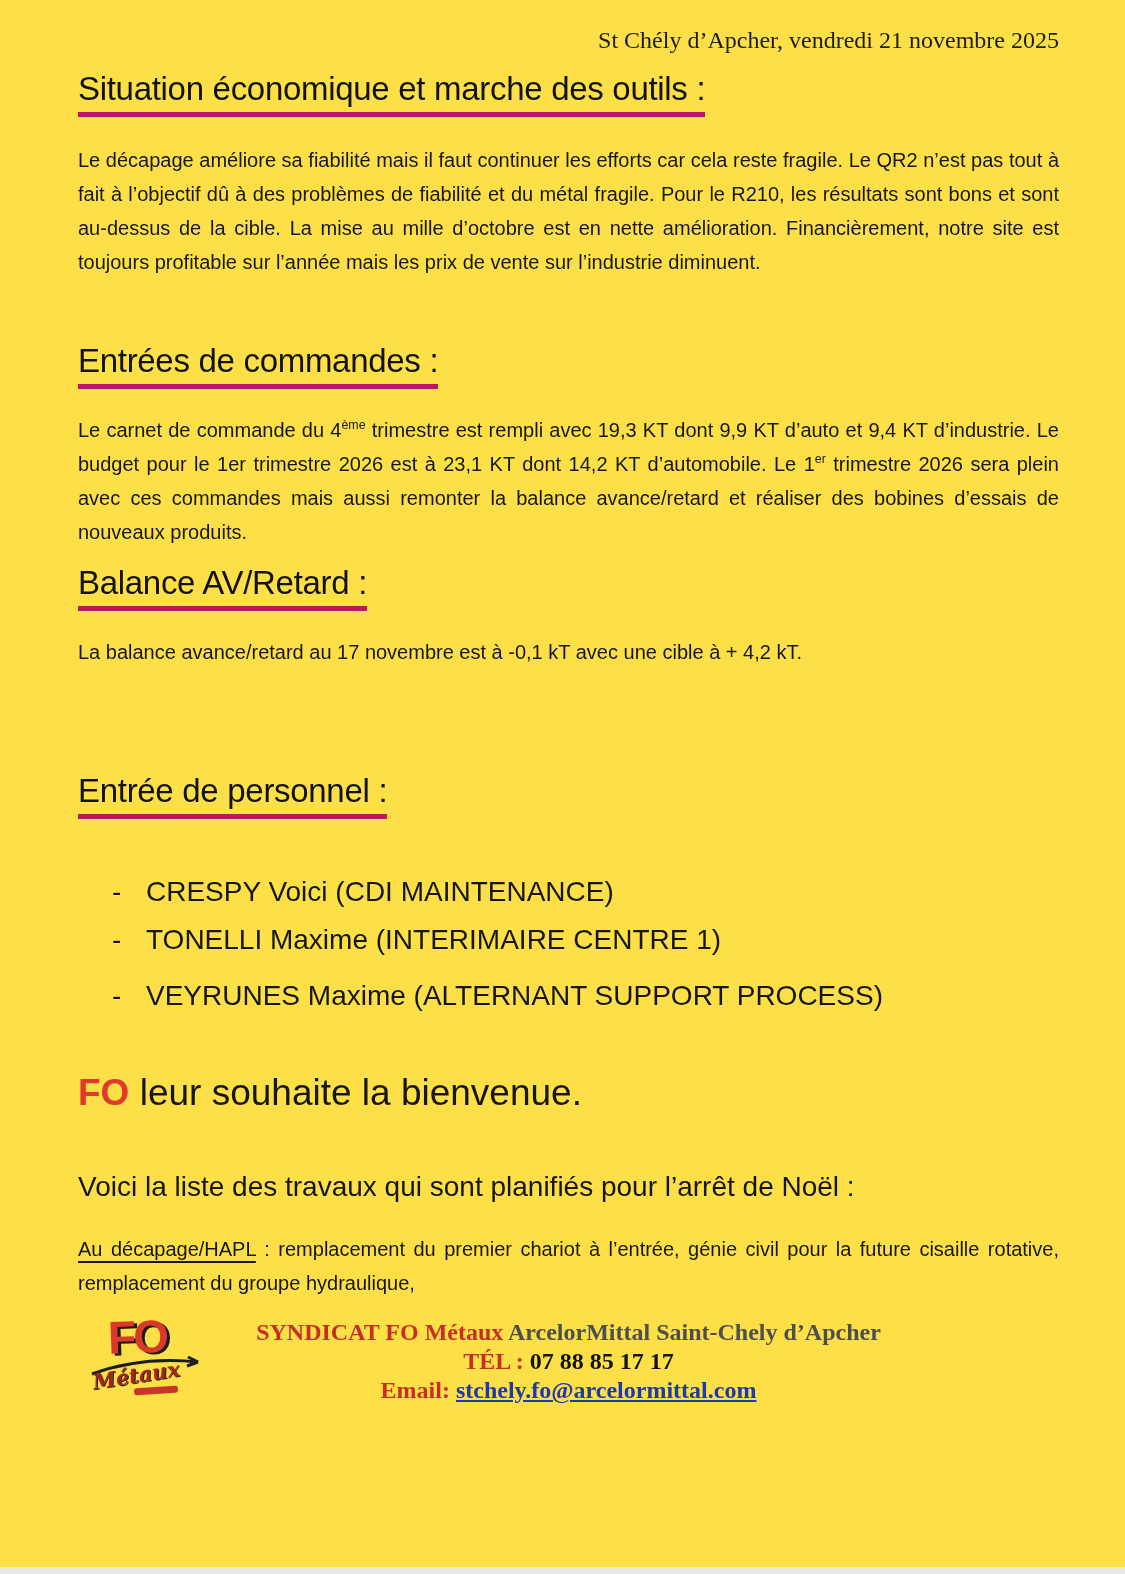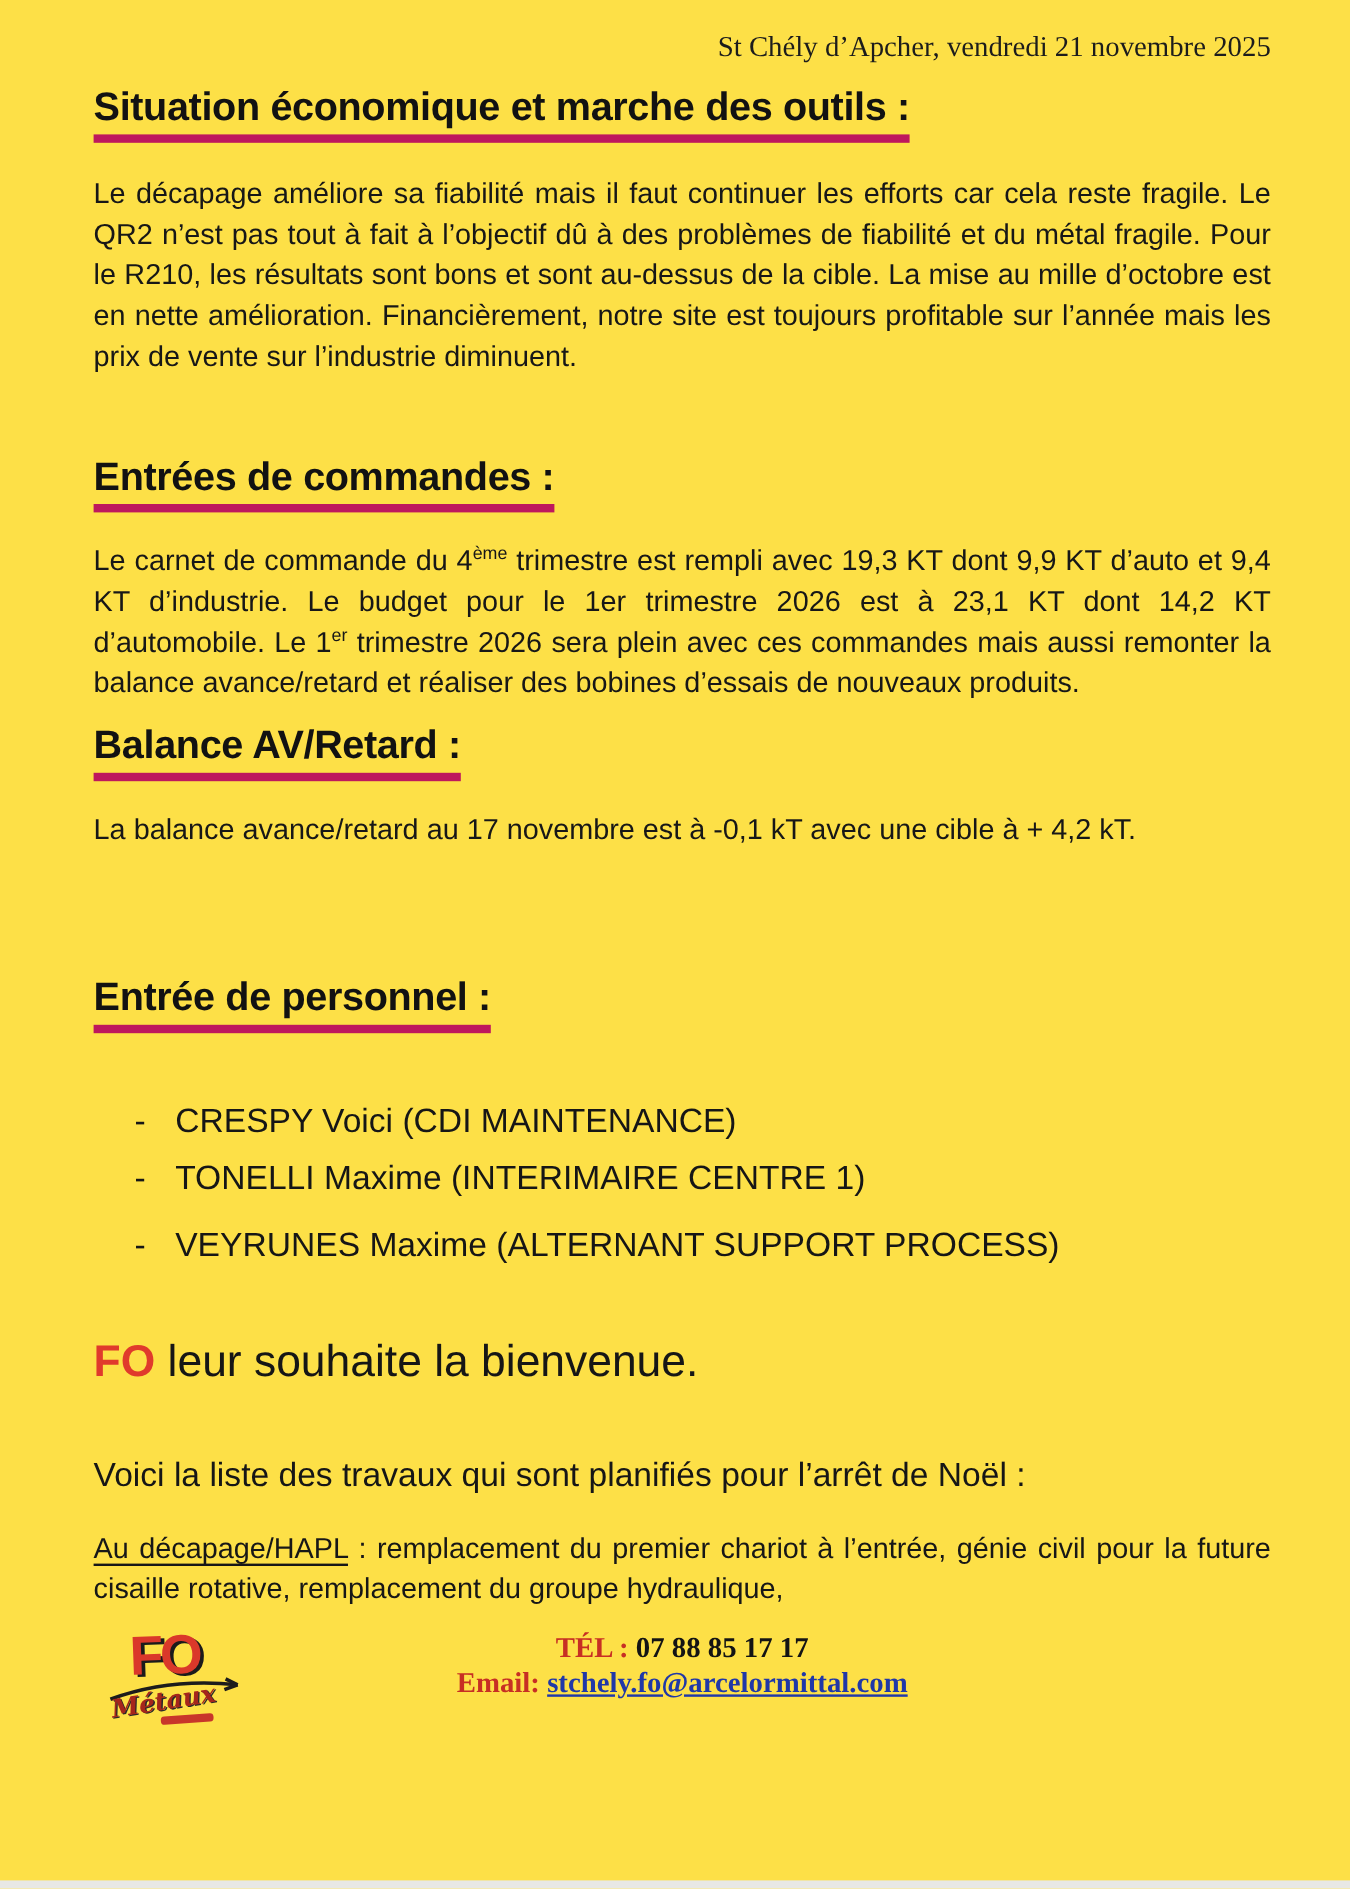--- a/index.html
+++ b/index.html
@@ -17,30 +17,30 @@
     font-family:"Liberation Serif", serif;
     font-size:24px;
     line-height:30px;
     text-align:right;
     color:#1c1c1c;
   }
   .heading-row { margin-top:16px; }
   .sec-heading {
     display:inline-block;
     font-size:33px;
-    font-weight:bold;
+    font-weight:normal;
     letter-spacing:-0.3px;
     line-height:36px;
     color:#121212;
-    border-bottom:7px solid #be185d;
+    border-bottom:5px solid #be185d;
     padding-bottom:5px;
   }
   .para {
     margin:26px 0 0 0;
-    font-size:24px;
+    font-size:20px;
     line-height:34px;
     text-align:justify;
     color:#171717;
   }
   .para sup { font-size:0.62em; line-height:0; vertical-align:super; }
   .mt-64 { margin-top:64px; }
   .mt-68 { }
   .mt-76 { margin-top:104px; }
   .mt-24 { margin-top:24px; }
   .personnel-list {
@@ -176,19 +176,20 @@
     <div class="fo-logo">
       <div class="logo-fo">FO</div>
       <svg class="logo-swoosh" width="128" height="30" viewBox="0 0 128 30">
         <path d="M6 24 Q 55 6 112 12" stroke="#1c1c1c" stroke-width="3" fill="none"></path>
         <path d="M112 12 l-10 -5 M112 12 l-11 4" stroke="#1c1c1c" stroke-width="3" fill="none"></path>
       </svg>
       <div class="logo-metaux">Métaux</div>
       <div class="logo-band"></div>
     </div>
     <div class="footer-lines">
+      <div><span class="org-red">SYNDICAT FO Métaux</span><span class="org-rest"> ArcelorMittal Saint-Chely d’Apcher</span></div>
       <div><span class="tel-label">TÉL :</span><span class="tel-number"> 07 88 85 17 17</span></div>
       <div><span class="email-label">Email:</span> <a href="#" class="email-link">stchely.fo@arcelormittal.com</a></div>
     </div>
   </div>
 
   <div class="photo-edge"></div>
 </div>
 
 </body></html>

